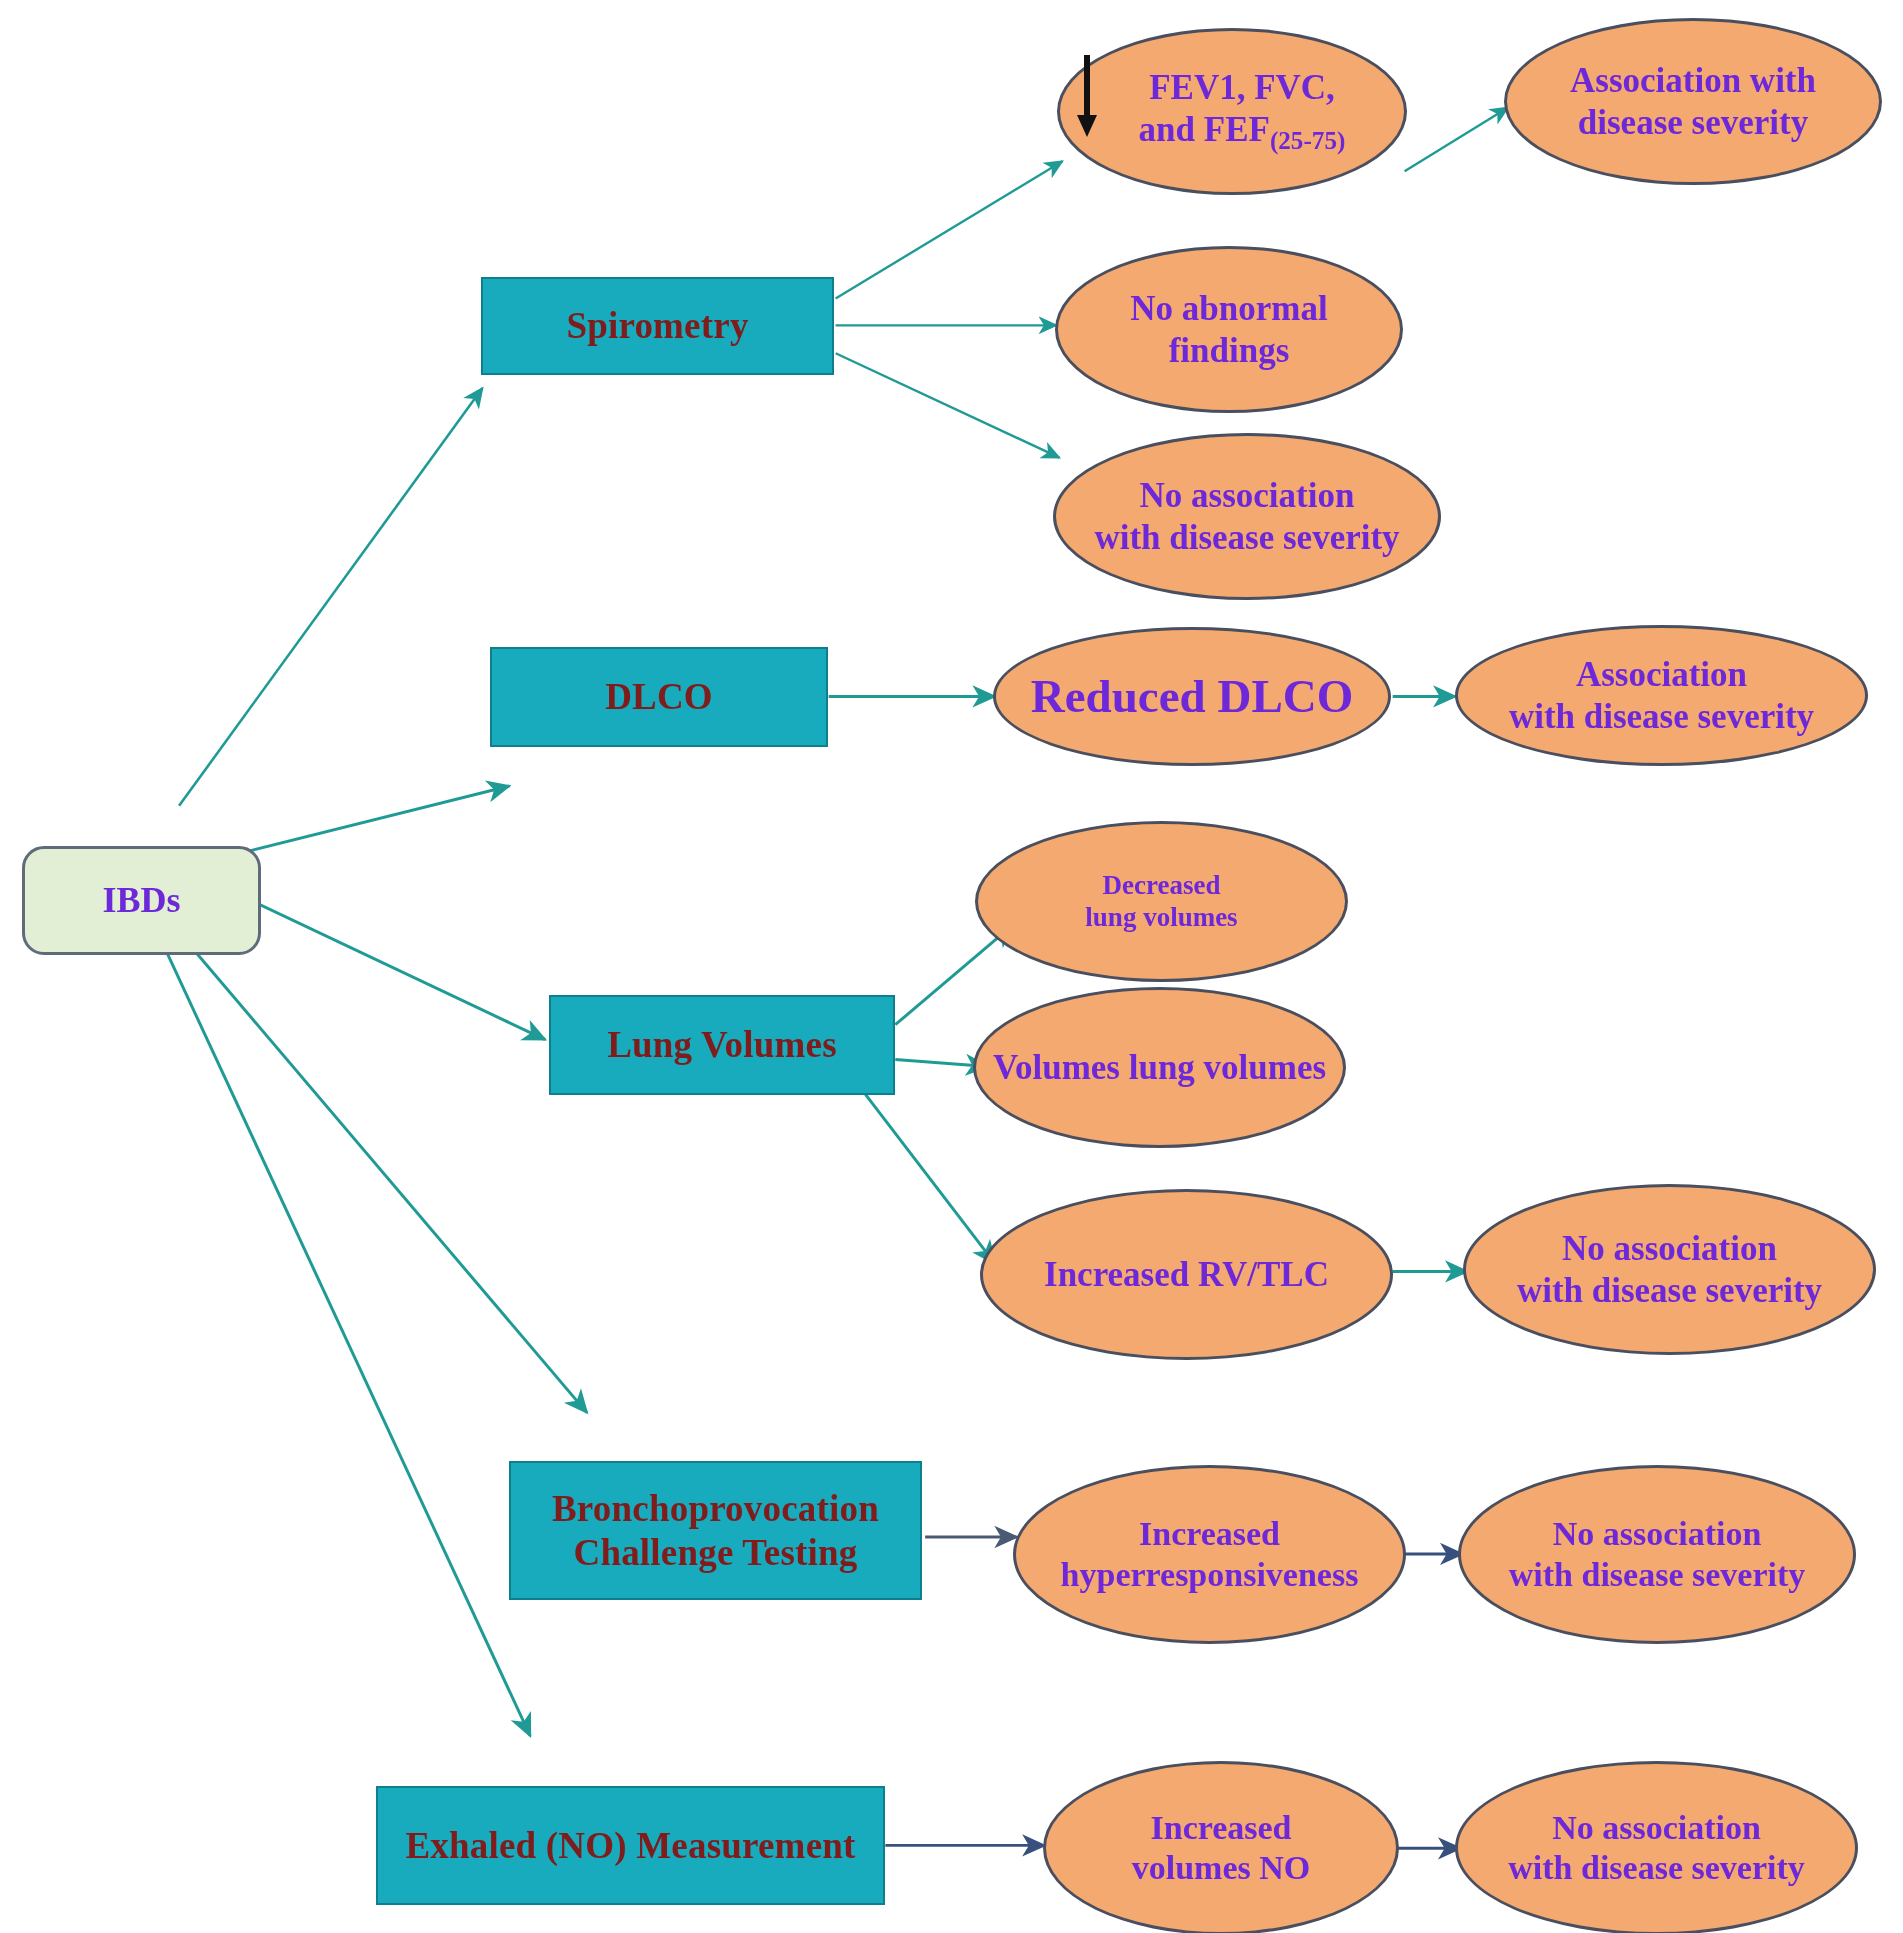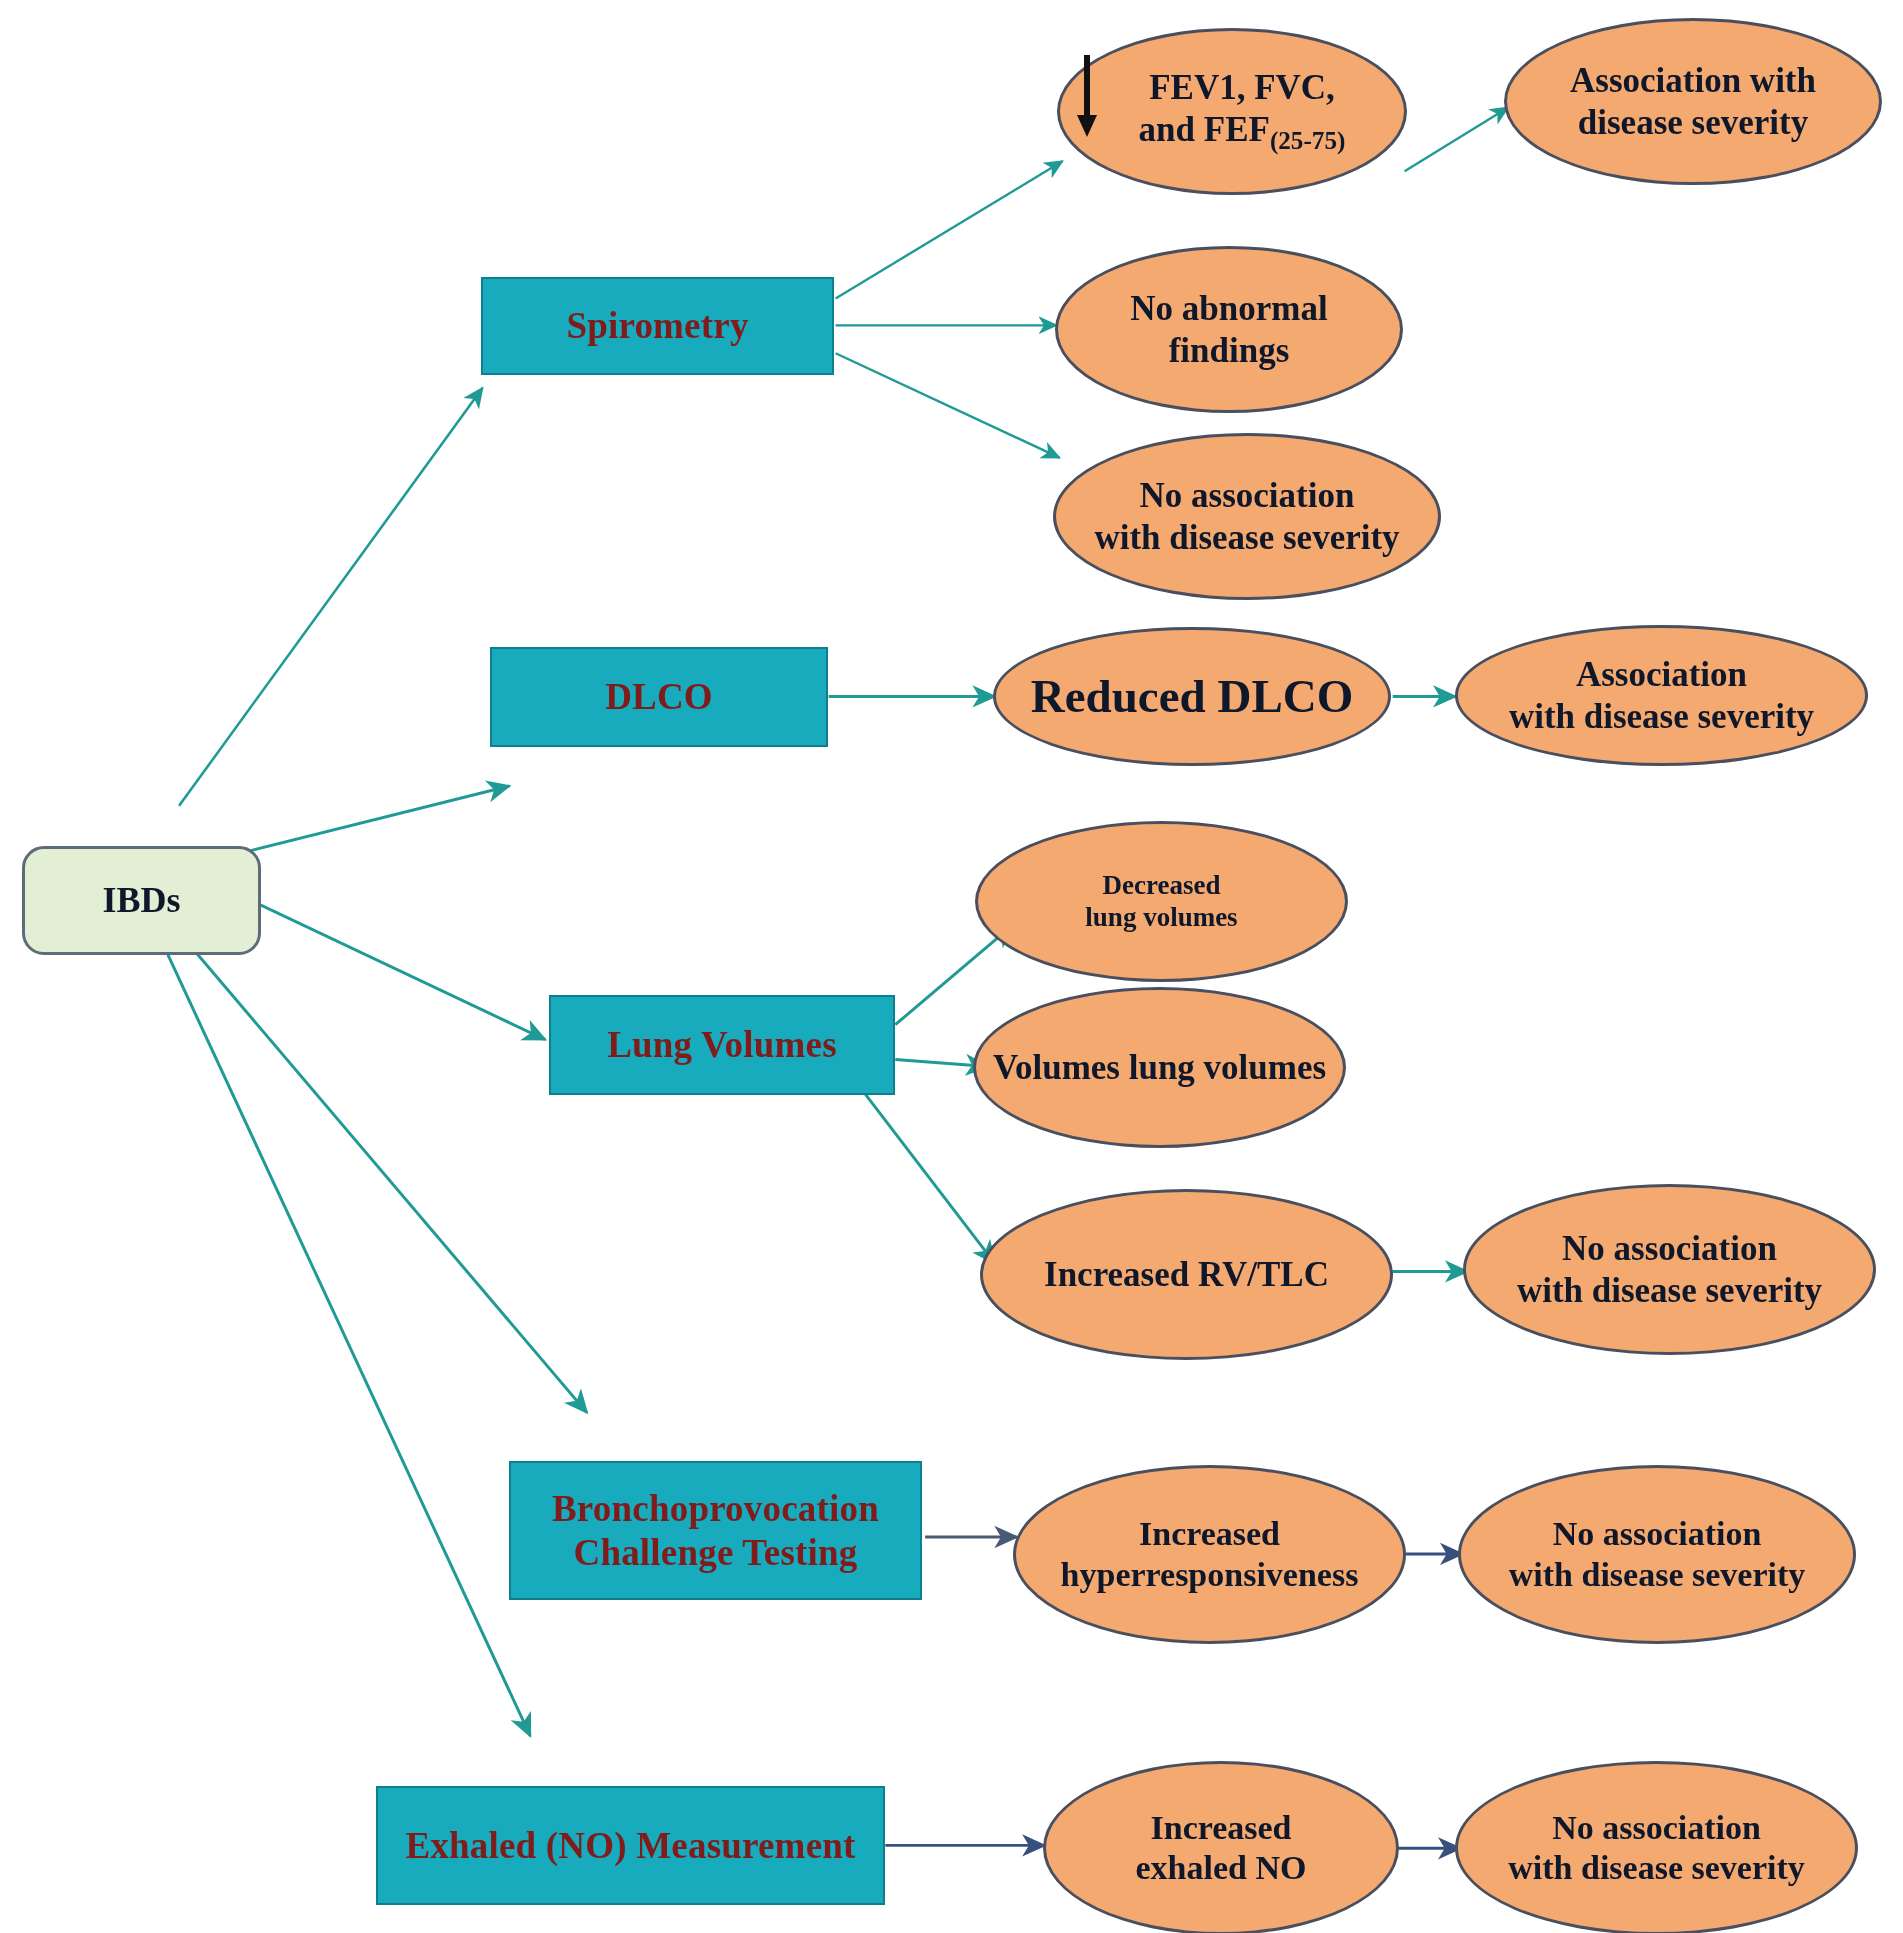--- a/index.html
+++ b/index.html
@@ -25,21 +25,21 @@
     height: 1933px;
     pointer-events: none;
   }
   .node {
     position: absolute;
     display: flex;
     align-items: center;
     justify-content: center;
     text-align: center;
     box-sizing: border-box;
-    color: #0f172a;
+    color: #6d28d9;
     line-height: 1.18;
   }
   .process {
     background: #18abbd;
     border: 2px solid #0f7f8d;
     color: #7f1d1d;
     font-weight: 700;
     letter-spacing: 0.2px;
   }
   .root {
@@ -231,21 +231,21 @@
     </span>
   </div>
 
   <div class="node process" style="left:376px; top:1786px; width:509px; height:119px; font-size:37px;">
     <span class="lbl">Exhaled (NO) Measurement</span>
   </div>
 
   <div class="node ellipse" style="left:1043px; top:1761px; width:356px; height:174px; font-size:34px;">
     <span class="lbl">
       <span>Increased</span><br>
-      <span>exhaled NO</span>
+      <span>volumes NO</span>
     </span>
   </div>
 
   <div class="node ellipse" style="left:1455px; top:1761px; width:403px; height:174px; font-size:34px;">
     <span class="lbl">
       <span>No association</span><br>
       <span>with disease severity</span>
     </span>
   </div>
 

